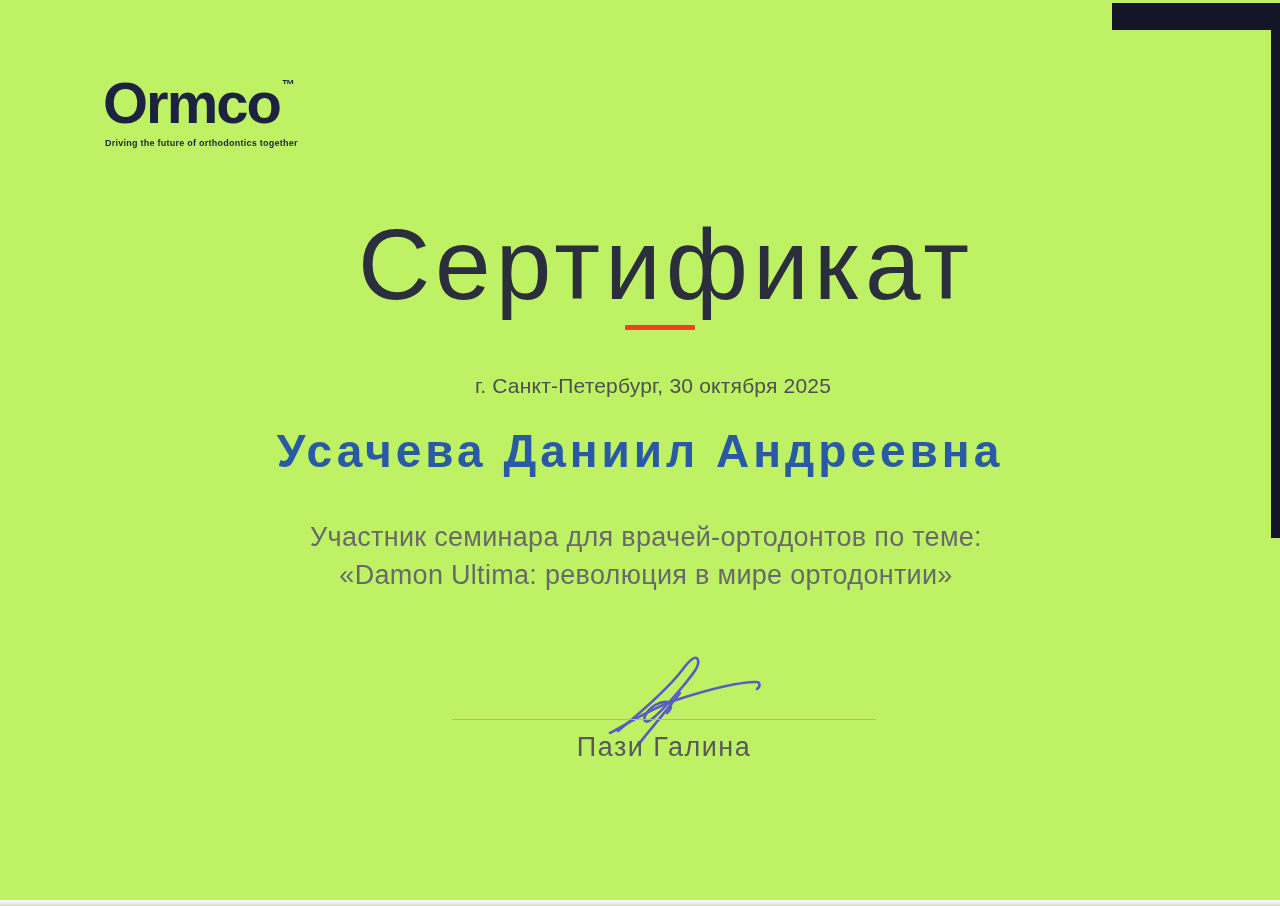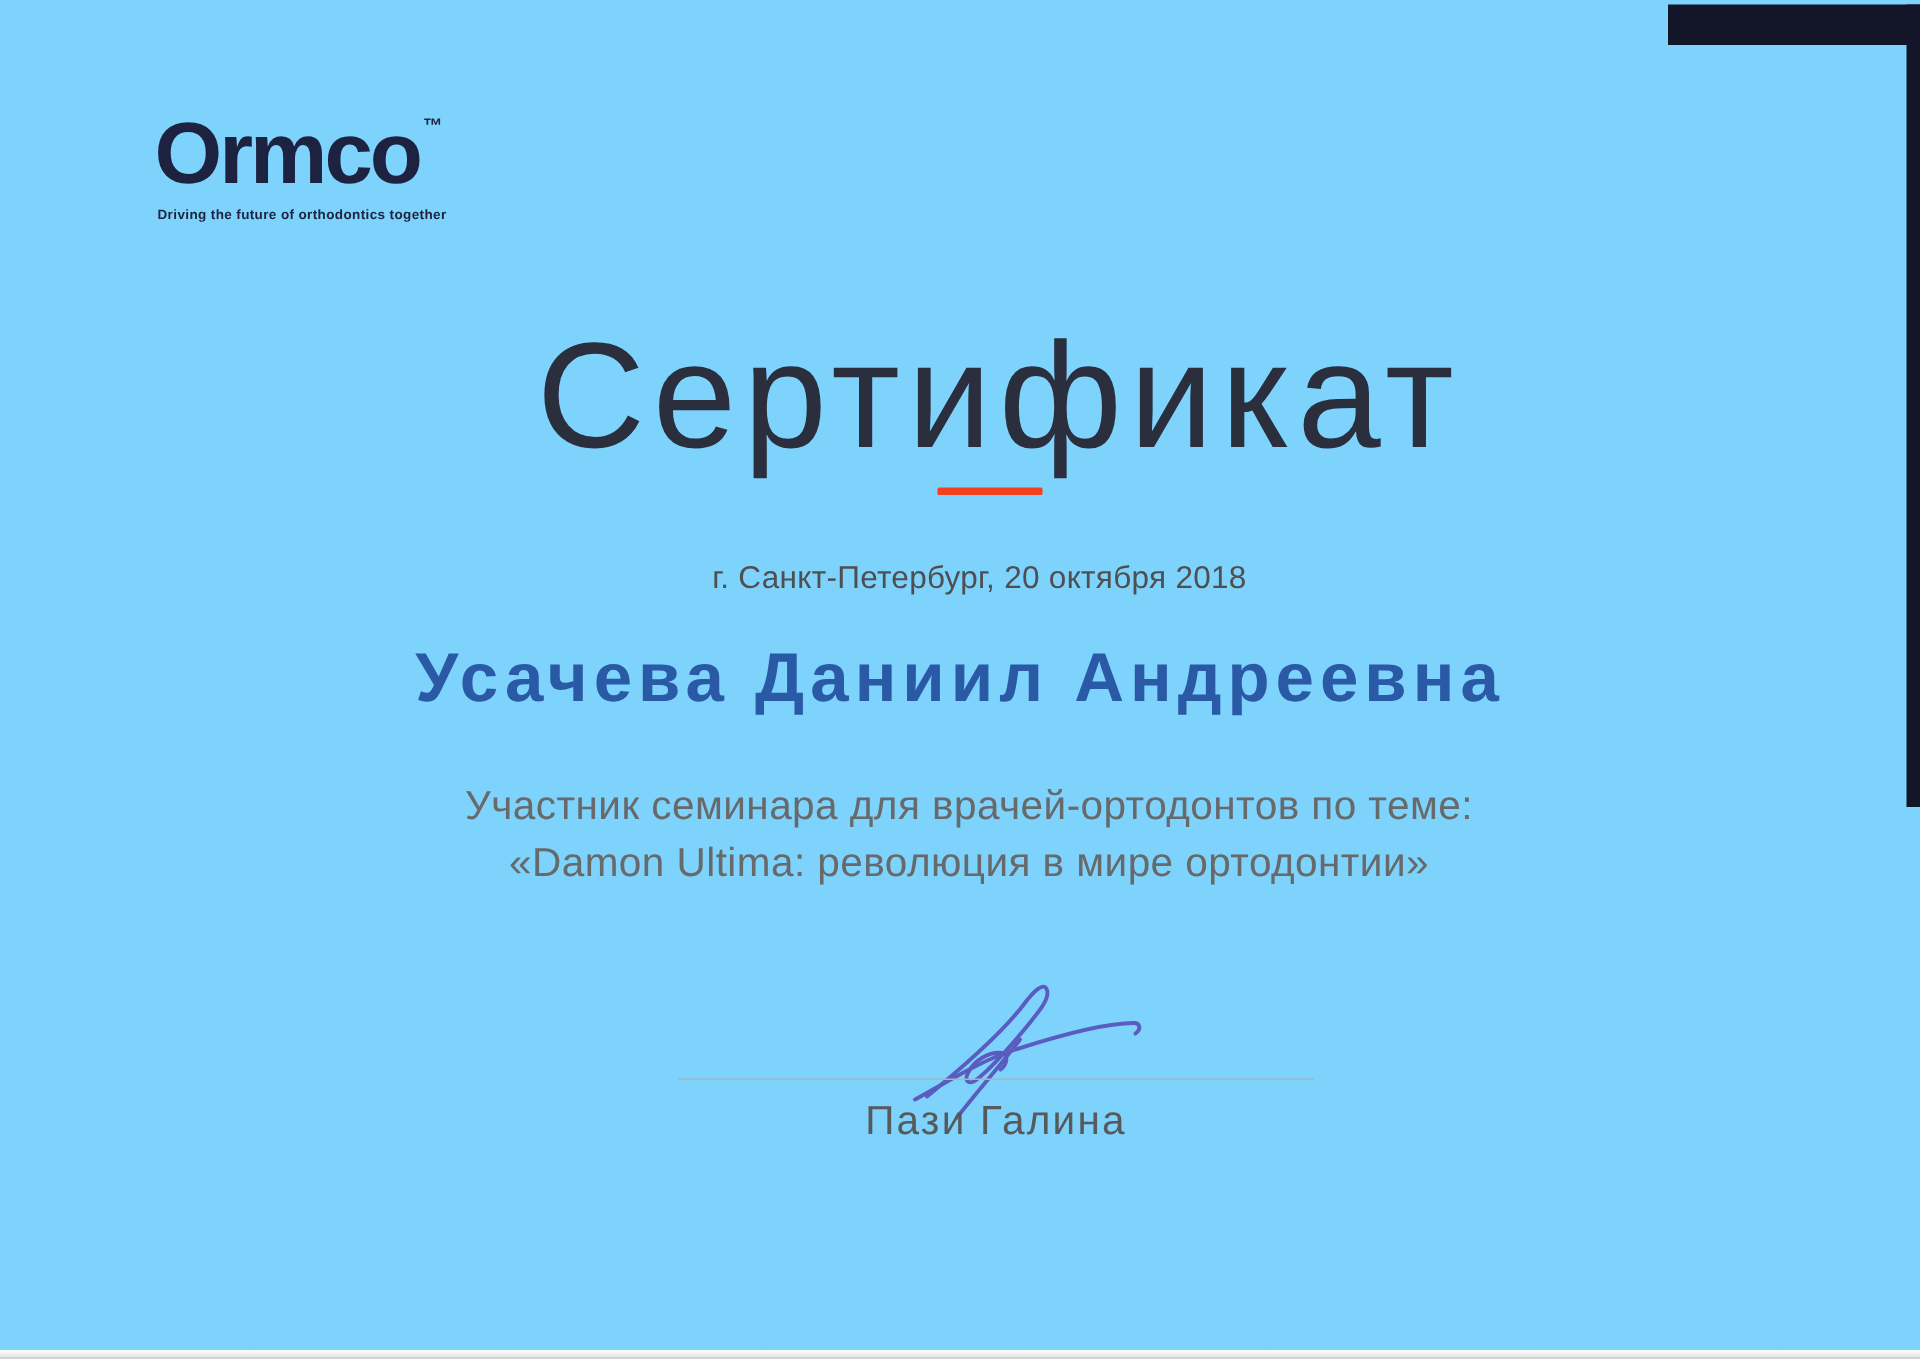--- a/index.html
+++ b/index.html
@@ -4,21 +4,21 @@
 <style>
   html, body {
     margin: 0;
     padding: 0;
     background: #ffffff;
   }
   .page {
     position: relative;
     width: 1280px;
     height: 906px;
-    background: #7dd3fc;
+    background: #bef264;
     overflow: hidden;
     font-family: "Liberation Sans", sans-serif;
   }
 
   
   .corner-h {
     position: absolute;
     top: 3px;
     left: 1112px;
     right: 0;
@@ -187,21 +187,21 @@
 
   <div class="logo">
     <div class="wordmark"><span>Ormco</span><span class="tm">™</span></div>
     <div class="tagline">Driving the future of orthodontics together</div>
   </div>
 
   <h1 class="title">Сертификат</h1>
 
   <div class="accent-line"></div>
 
-  <div class="place-date">г. Санкт-Петербург, 20 октября 2018</div>
+  <div class="place-date">г. Санкт-Петербург, 30 октября 2025</div>
 
   <div class="recipient">Усачева Даниил Андреевна</div>
 
   <div class="description">
     <div>Участник семинара для врачей-ортодонтов по теме:</div>
     <div>«Damon Ultima: революция в мире ортодонтии»</div>
   </div>
 
   <div class="sig-block">
     <svg class="sig-ink" viewBox="0 0 200 110" fill="none" xmlns="http://www.w3.org/2000/svg">

